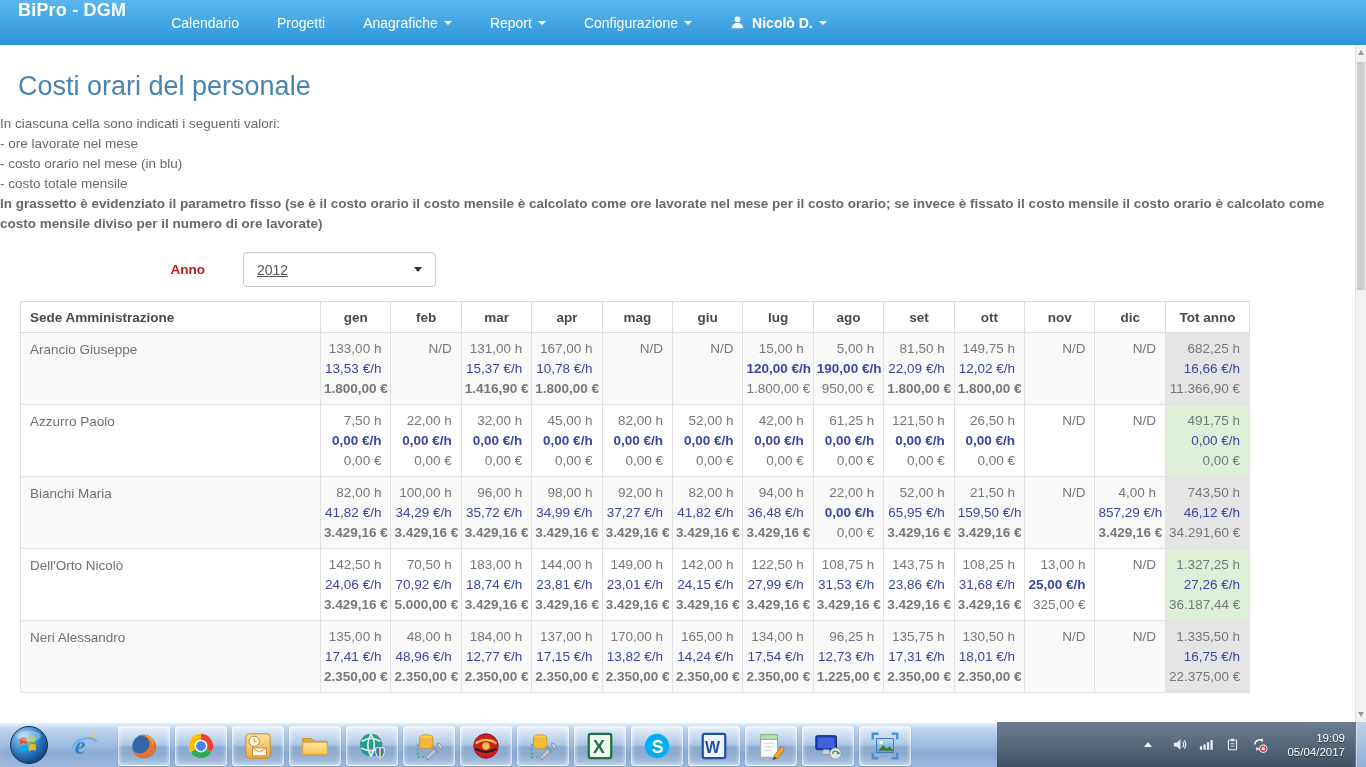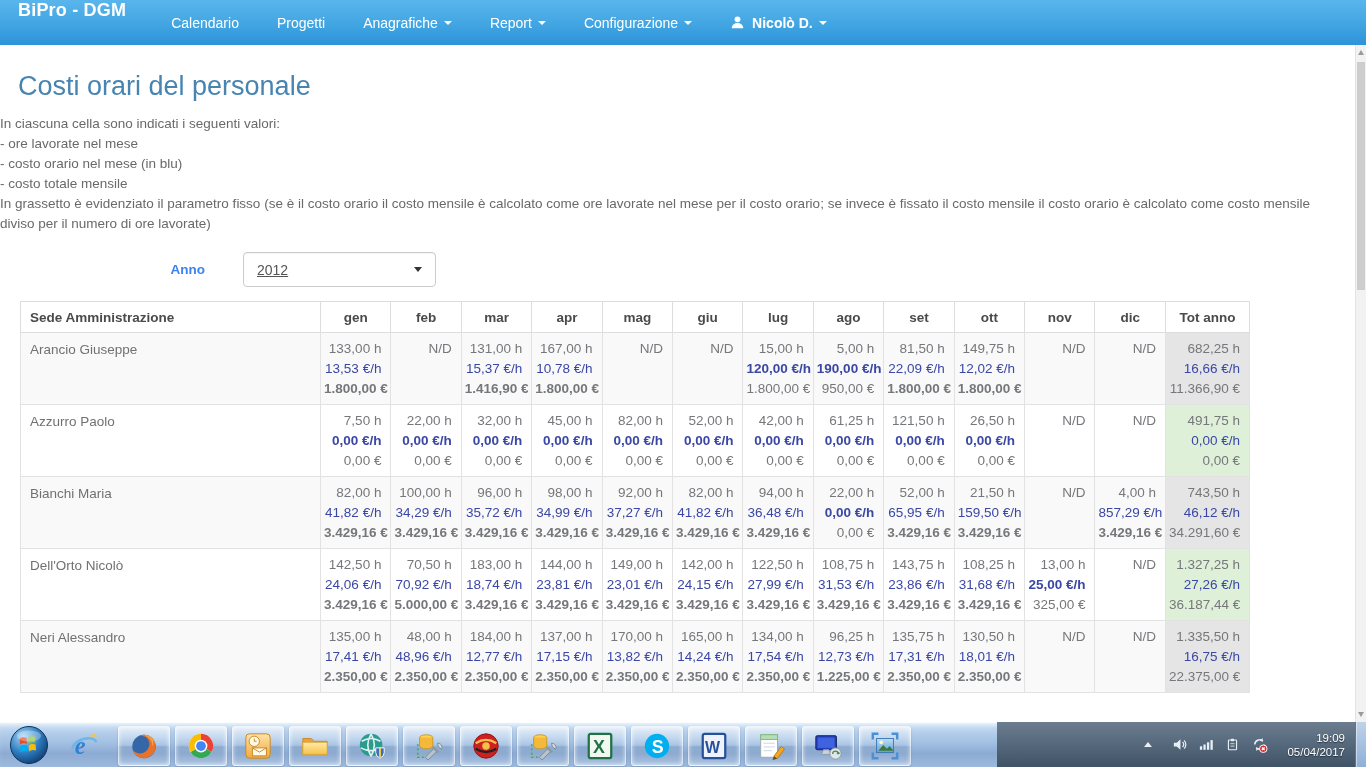--- a/index.html
+++ b/index.html
@@ -15,23 +15,23 @@
   .nav { display:flex; align-items:center; margin-left:26px; height:100%; }
   .nav-item { display:flex; align-items:center; color:#fff; font-size:14px; padding:0 19px; height:100%; cursor:pointer; text-decoration:none; }
   .caret { display:inline-block; margin-left:6px; width:0; height:0;
            border-left:4px solid transparent; border-right:4px solid transparent; border-top:4px solid #fff; }
   .user-ico { display:inline-flex; margin-right:7px; }
 
   
   .content { position:absolute; top:45px; left:0; right:11px; bottom:45px; overflow:hidden; background:#fff; }
   h1 { margin:26px 0 12px 18px; font-size:27px; font-weight:normal; color:#4784b0; }
   .intro-line, .note { margin-right:20px; font-size:13.5px; color:#68696b; line-height:20px; }
-  .note { margin-top:0; }
+  .note { margin-top:0;font-weight:bold; }
   .form-row { display:flex; align-items:center; margin-top:18px; }
-  .form-label { width:205px; text-align:right; font-size:13.5px; font-weight:bold; color:#3b82f6; }
+  .form-label { width:205px; text-align:right; font-size:13.5px; font-weight:bold; color:#b91c1c; }
   .select { margin-left:38px; width:193px; height:35px; border:1px solid #ccc; border-radius:4px;
             display:flex; align-items:center; justify-content:space-between; padding:0 13px;
             font-size:14px; color:#555; background:#fff; cursor:pointer; box-shadow:inset 0 1px 1px rgba(0,0,0,.05);text-decoration:underline; }
   .sel-caret { width:0; height:0; border-left:4px solid transparent; border-right:4px solid transparent; border-top:5px solid #333; }
 
   
   table { border-collapse:collapse; table-layout:fixed; width:1230px; margin:14px 0 0 20px; font-size:13.5px; }
   th { border:1px solid #ddd; height:31px; font-weight:bold; color:#4a4a4a; text-align:center; background:#fff; }
   th.name-col { text-align:left; padding-left:9px; }
   td { border:1px solid #e2e2e2; vertical-align:top; height:71px; padding:6px 9px 5px 3px; background:#fff; }

